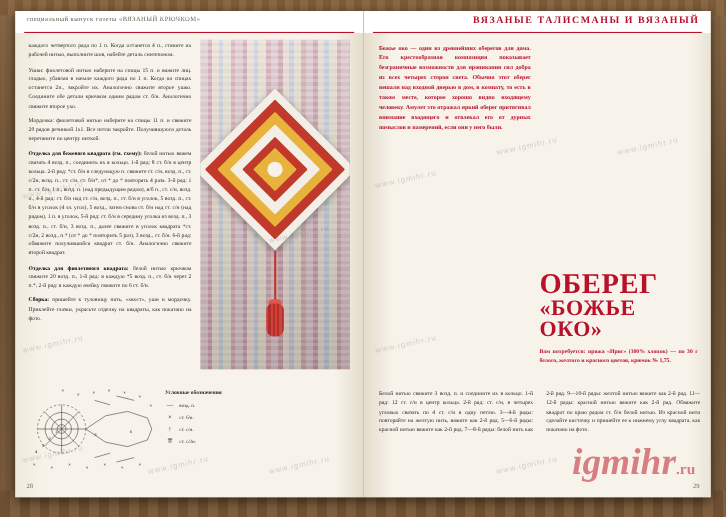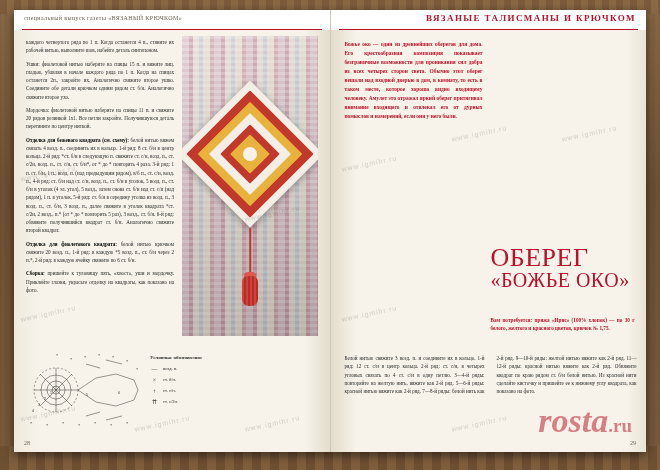--- a/index.html
+++ b/index.html
@@ -83,40 +83,40 @@
   .legend{position:absolute;left:136px;top:344px;width:100px;font-size:4.6px;color:#2b2b2b;line-height:1.5;}
   .legend .lg-title{font-weight:bold;font-size:5px;margin-bottom:3px;}
   .legend .row{display:flex;gap:4px;align-items:center;margin-bottom:2px;}
   .legend .sym{width:9px;text-align:center;font-size:6px;}
 
   
   .rcol{position:absolute;left:14px;top:30px;width:138px;font-size:5.4px;line-height:1.66;
     color:#b9112a;text-align:justify;font-weight:bold;}
   .rcol p{margin:0 0 6px 0;}
   .bigtitle{position:absolute;left:160px;top:236px;width:146px;color:#b9112a;
-    font-family:"Liberation Serif",serif;font-weight:normal;line-height:.95;}
+    font-family:"Liberation Serif",serif;font-weight:bold;line-height:.95;}
   .bigtitle .t1{font-size:26px;letter-spacing:.5px;}
   .bigtitle .t2{font-size:20px;letter-spacing:.5px;}
   .need{position:absolute;left:160px;top:306px;width:144px;font-size:5.2px;line-height:1.6;
     color:#b9112a;font-weight:bold;text-align:justify;}
   .rbody{position:absolute;left:14px;top:344px;width:292px;font-size:5.1px;line-height:1.62;
     color:#2b2b2b;text-align:justify;column-count:2;column-gap:12px;}
 
   .pgnum{position:absolute;bottom:6px;font-size:6px;color:#6d6456;}
   .pgnum.l{left:10px;}
   .pgnum.r{right:10px;}
 
   
   .wm{position:absolute;color:rgba(120,120,120,.30);font-size:7px;letter-spacing:1px;
     transform:rotate(-12deg);pointer-events:none;white-space:nowrap;font-family:"Liberation Sans",sans-serif;}
   .wm-center{position:absolute;left:50%;top:20px;transform:translateX(-50%);
     font-size:15px;color:rgba(90,90,90,.45);font-family:"Liberation Sans",sans-serif;letter-spacing:1px;}
   .wm-big{position:absolute;right:14px;bottom:12px;font-size:34px;color:rgba(190,30,45,.55);
     font-family:"Liberation Serif",serif;font-style:italic;font-weight:bold;}
-  .wm-big small{font-size:19px;font-style:normal;}
+  .wm-big small{font-size:14px;font-style:normal;}
 </style>
 </head>
 <body>
 
 <div class="page">
   <div class="wood-top"></div>
   <div class="wood-bottom"></div>
 
   <div class="spread">
 
@@ -224,21 +224,21 @@
       <div class="wm" style="left:6px;top:160px;">www.igmihr.ru</div>
       <div class="wm" style="left:6px;top:400px;">www.igmihr.ru</div>
       <div class="wm" style="left:120px;top:410px;">www.igmihr.ru</div>
       <div class="wm" style="left:230px;top:410px;">www.igmihr.ru</div>
       <div class="wm" style="left:230px;top:200px;">www.igmihr.ru</div>
     </div>
 
     <div class="leaf right">
       <div class="hdr"></div>
       <div class="hdr-rule"></div>
-      <div class="hdr-title">ВЯЗАНЫЕ ТАЛИСМАНЫ И КРЮЧКОМ</div>
+      <div class="hdr-title">ВЯЗАНЫЕ ТАЛИСМАНЫ И ВЯЗАНЫЙ</div>
 
       <div class="rcol">
         <p>Божье око — один из древнейших оберегов для дома. Его крестообразная композиция показывает безграничные возможности для проникания сил добра из всех четырех сторон света. Обычно этот оберег вешали над входной дверью в дом, в комнату, то есть в таком месте, которое хорошо видно входящему человеку. Амулет это отражал яркий оберег притягивал внимание входящего и отвлекал его от дурных помыслов и намерений, если они у него были.</p>
       </div>
 
       <div class="bigtitle">
         <div class="t1">ОБЕРЕГ</div>
         <div class="t2">«БОЖЬЕ ОКО»</div>
       </div>
 
@@ -252,19 +252,19 @@
       </div>
 
       <div class="pgnum r">29</div>
 
       <div class="wm" style="left:10px;top:300px;">www.igmihr.ru</div>
       <div class="wm" style="left:10px;top:150px;">www.igmihr.ru</div>
       <div class="wm" style="left:120px;top:120px;">www.igmihr.ru</div>
       <div class="wm" style="left:230px;top:120px;">www.igmihr.ru</div>
       <div class="wm" style="left:120px;top:410px;">www.igmihr.ru</div>
       <div class="wm-big">
-        <span>rosta</span><small>.ru</small>
+        <span>igmihr</span><small>.ru</small>
       </div>
     </div>
 
   </div>
 
 </div>
 
 </body></html>

